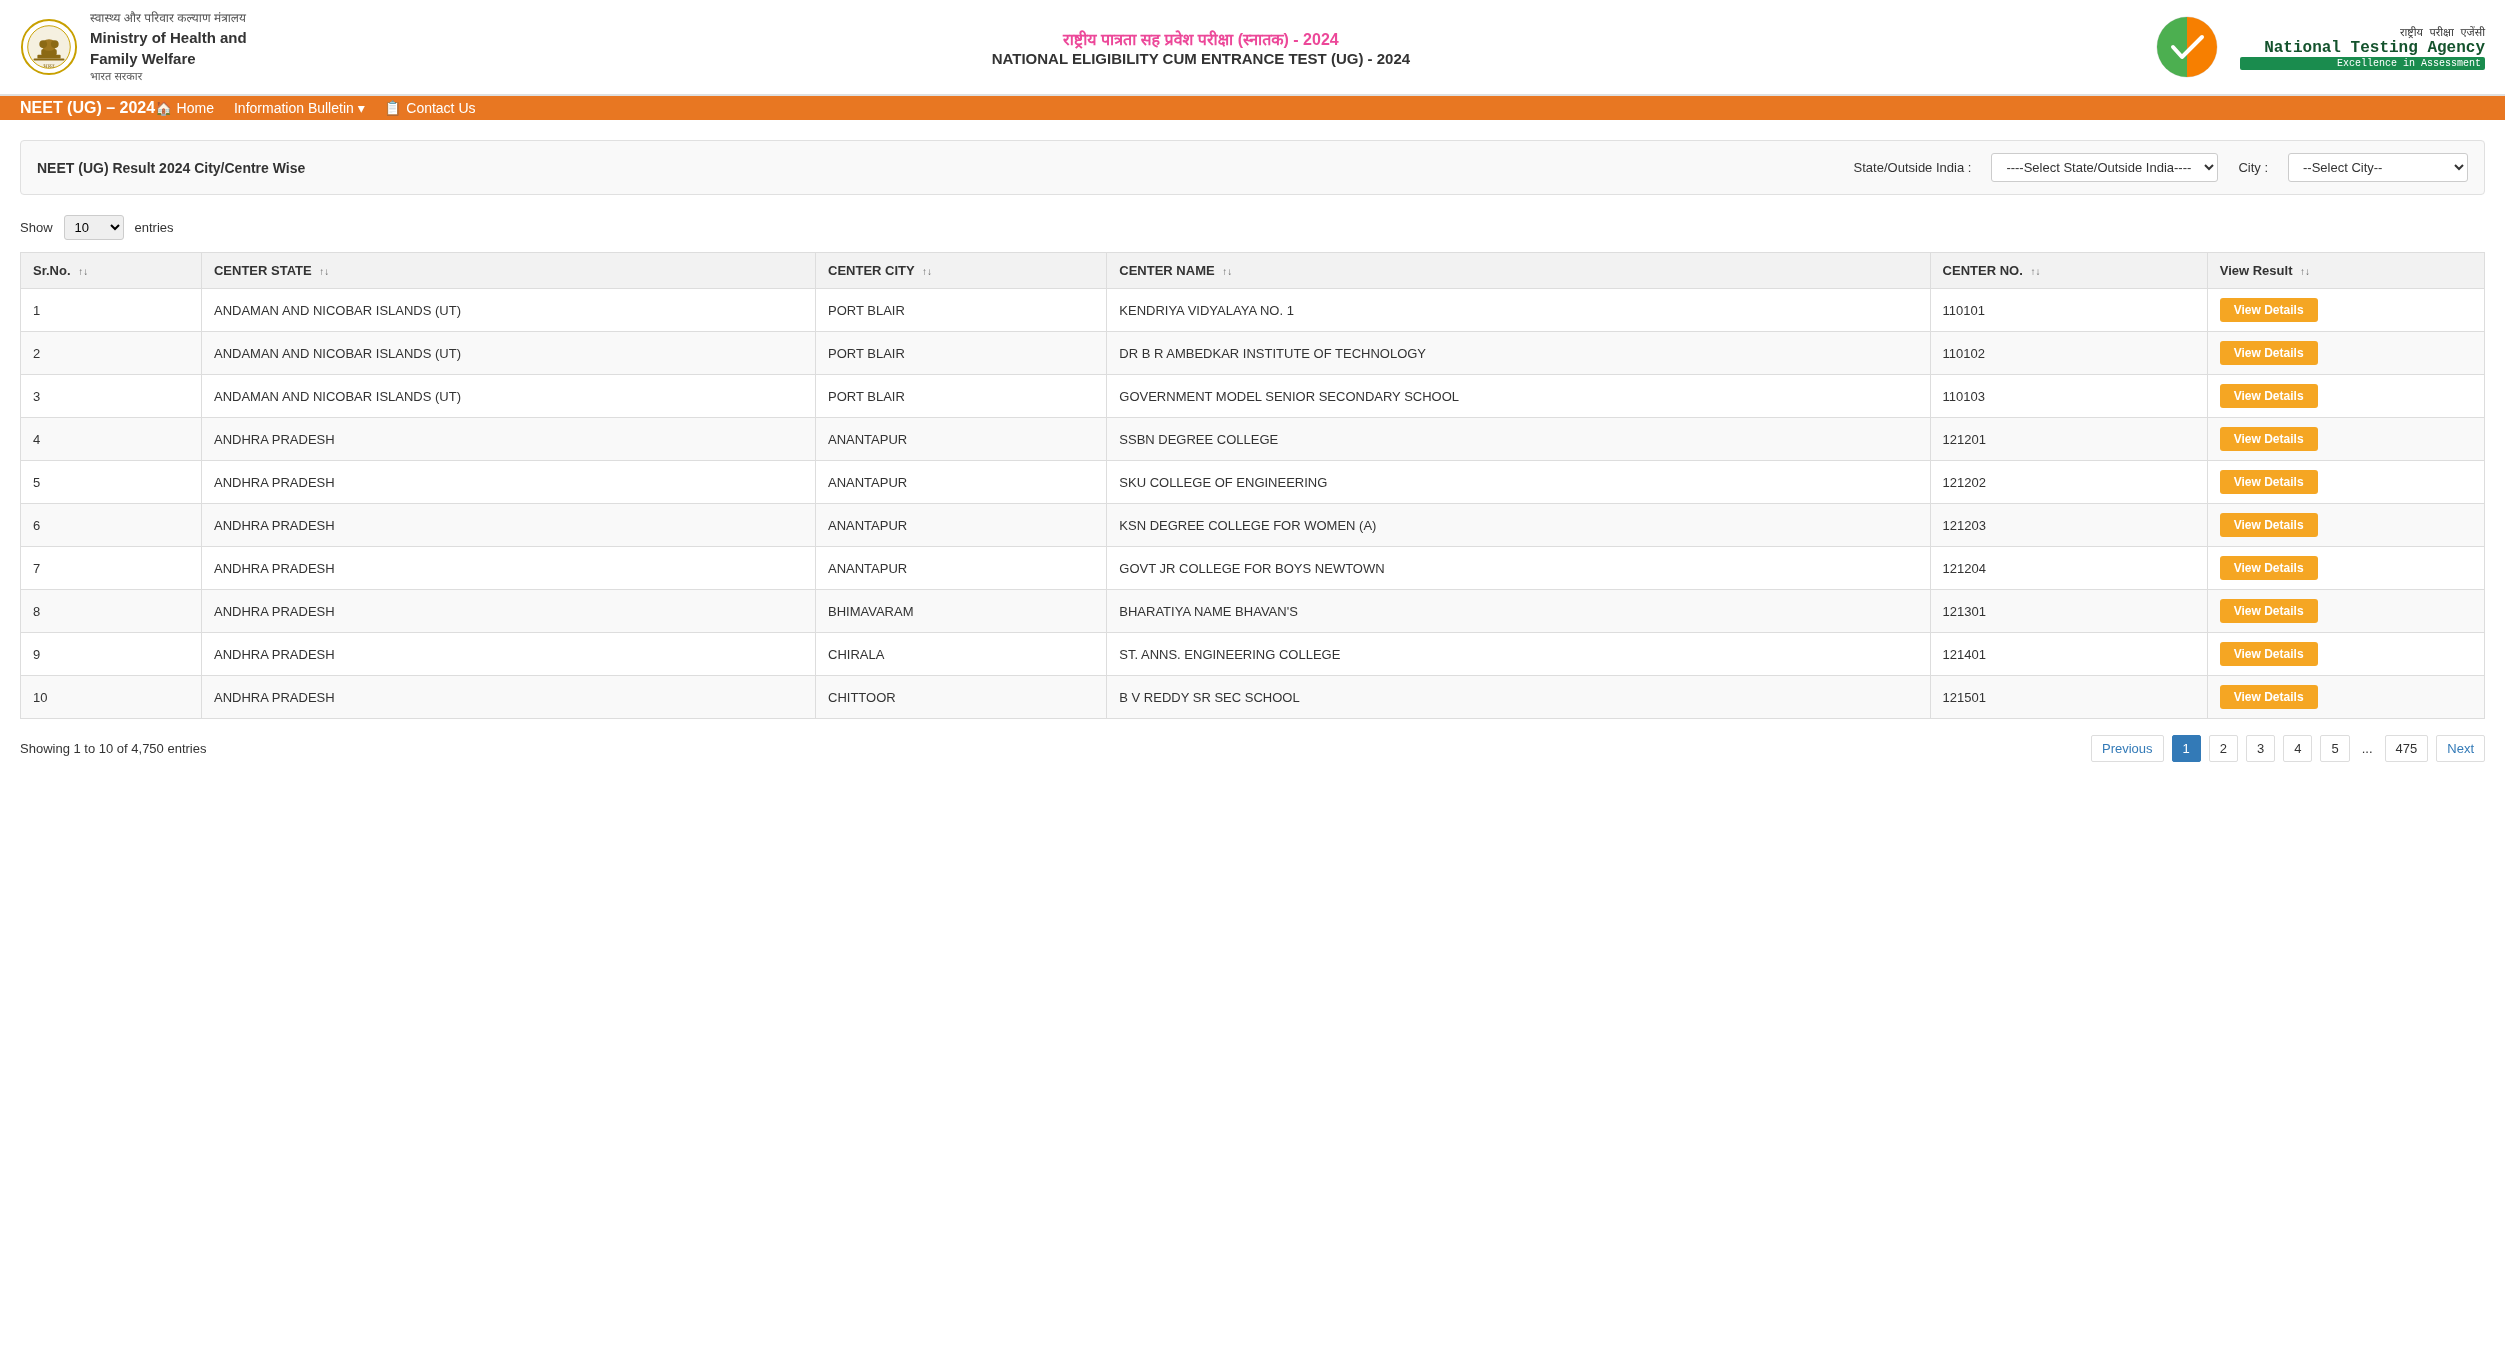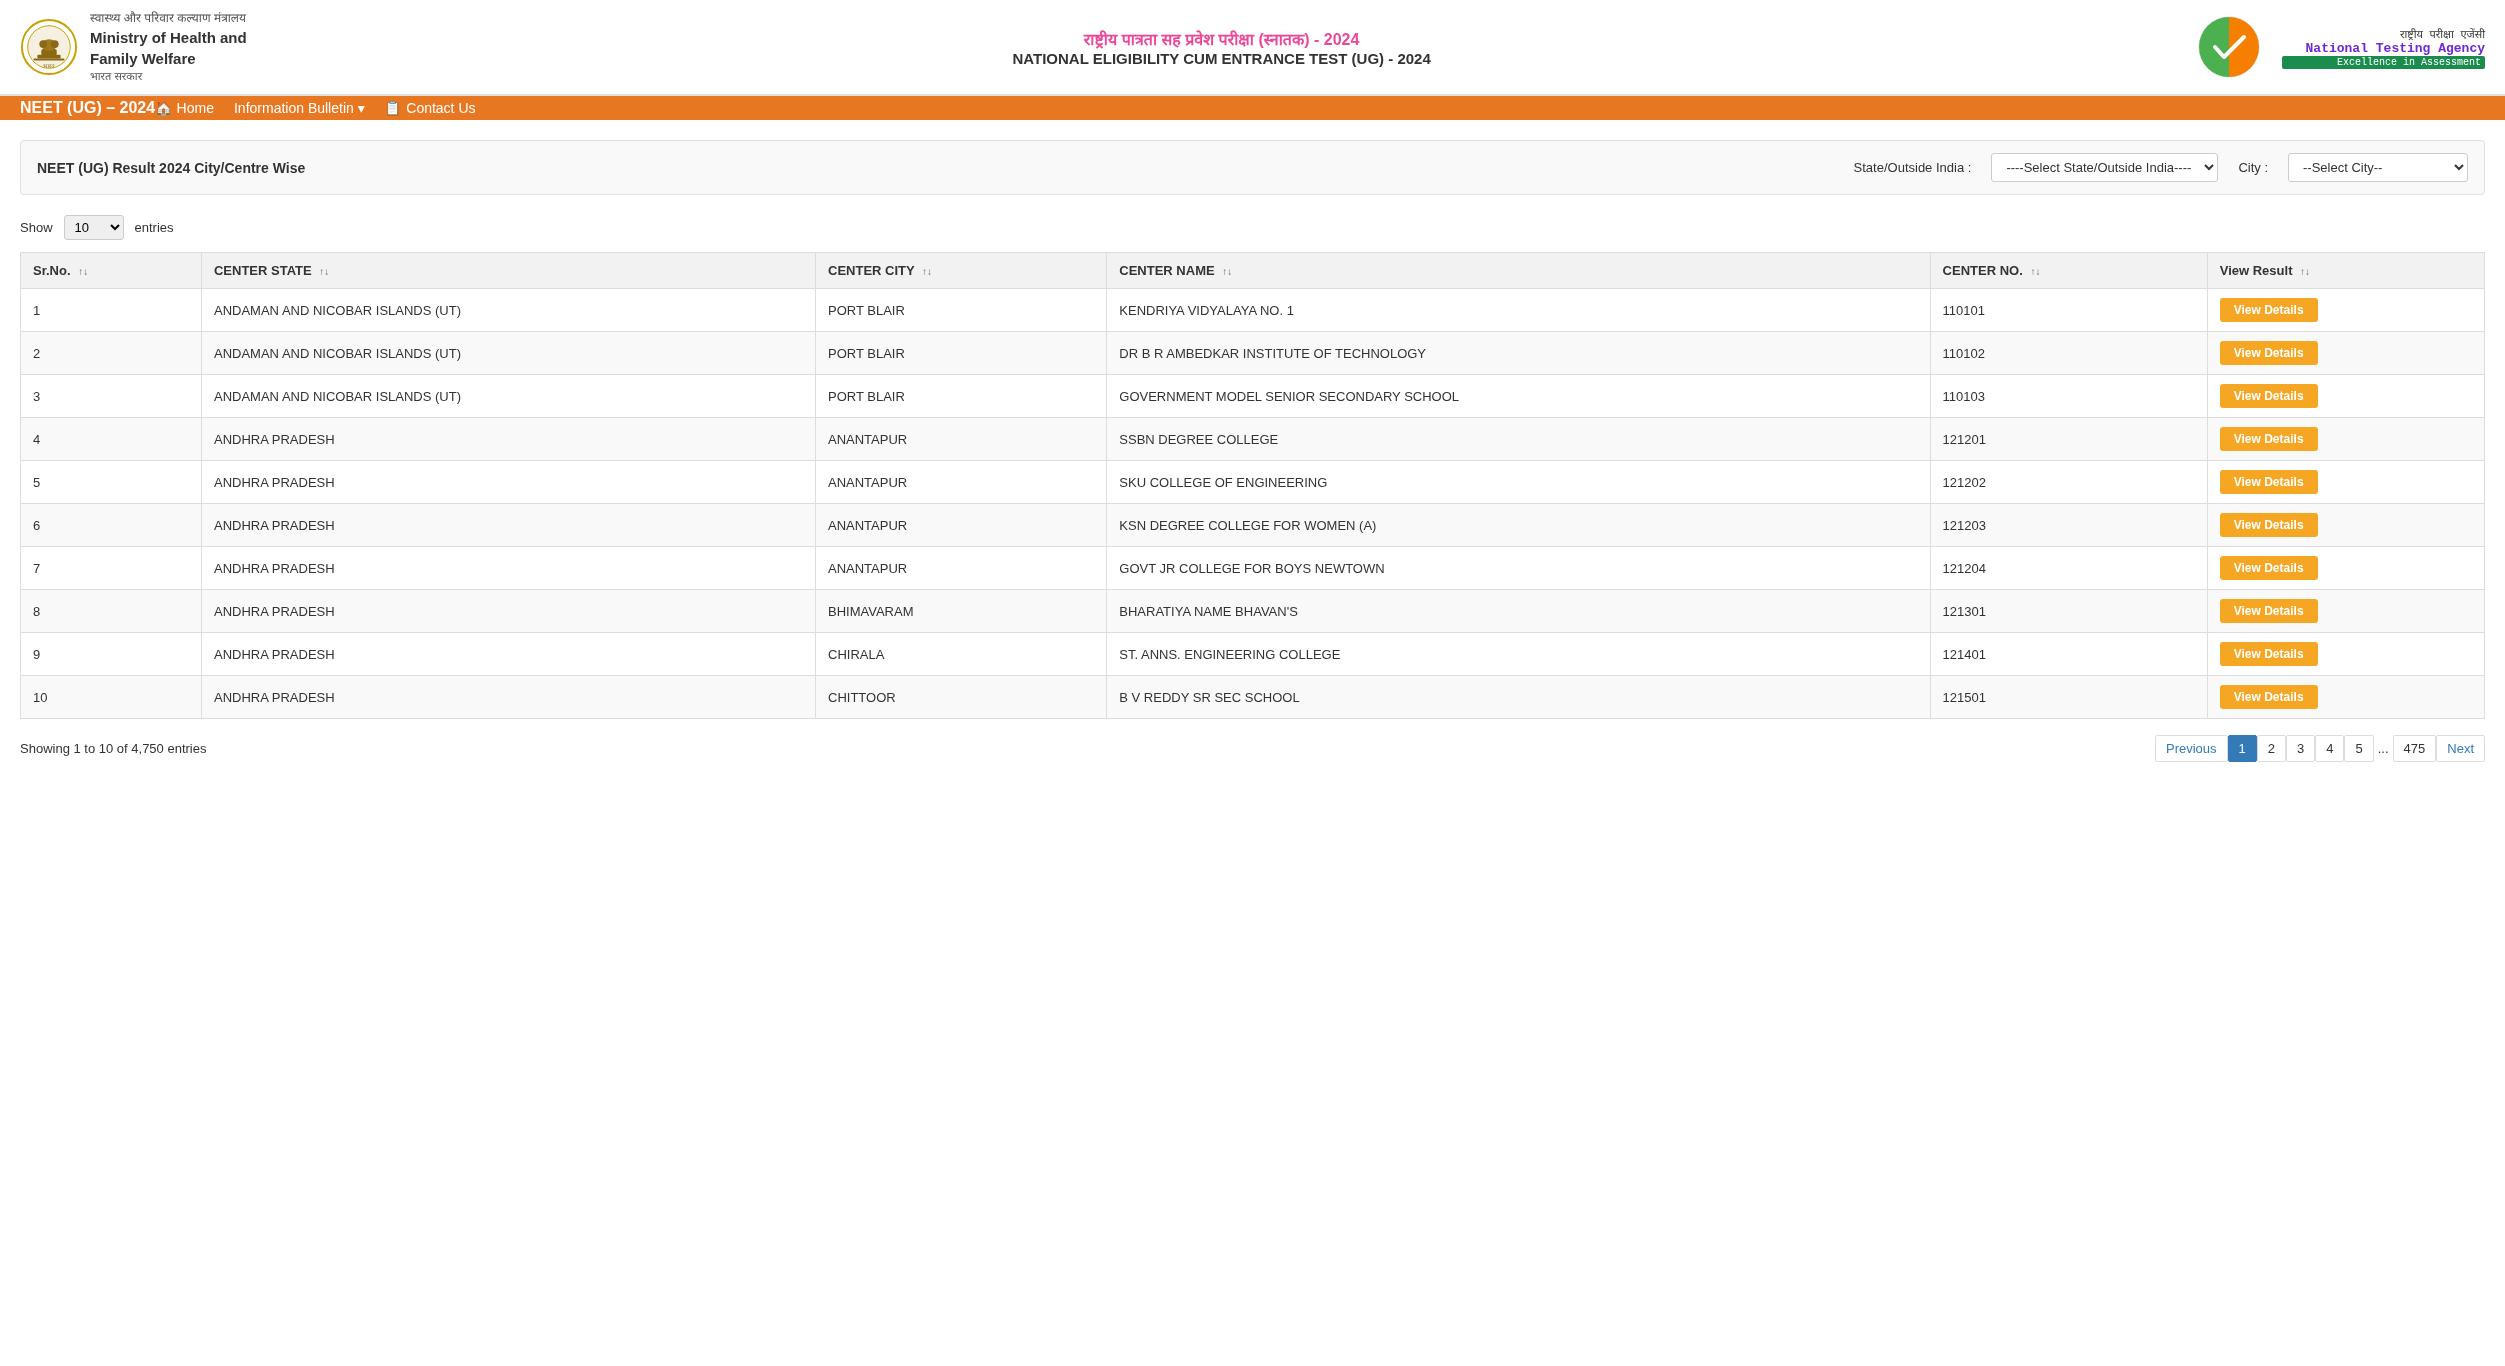--- a/index.html
+++ b/index.html
@@ -54,23 +54,23 @@
       font-family: Liberation Mono, monospace;
     }
     .nta-text {
       text-align: right;
     }
     .nta-text .nta-hindi {
       font-size: 11px;
       color: #333;
     }
     .nta-text .nta-english {
-      font-size: 13px;
-      font-weight: bold;
-      color: #6d28d9;
+      font-size: 16px;
+      font-weight: bold;
+      color: #14532d;
       margin-left: 24px;
     }
     .nta-text .nta-tagline {
       font-size: 10px;
       color: #fff;
       background: #1a8c4e;
       padding: 1px 4px;
       border-radius: 2px;
     }
 
@@ -208,21 +208,21 @@
       display: flex;
       align-items: center;
       justify-content: space-between;
       margin-top: 16px;
       font-size: 13px;
     }
     .pagination-info { color: #333; }
     .pagination-controls {
       display: flex;
       align-items: center;
-      gap: 0;
+      gap: 8px;
     }
     .page-btn {
       border: 1px solid #ddd;
       background: #fff;
       color: #333;
       padding: 5px 10px;
       cursor: pointer;
       font-size: 13px;
       border-radius: 2px;
     }

